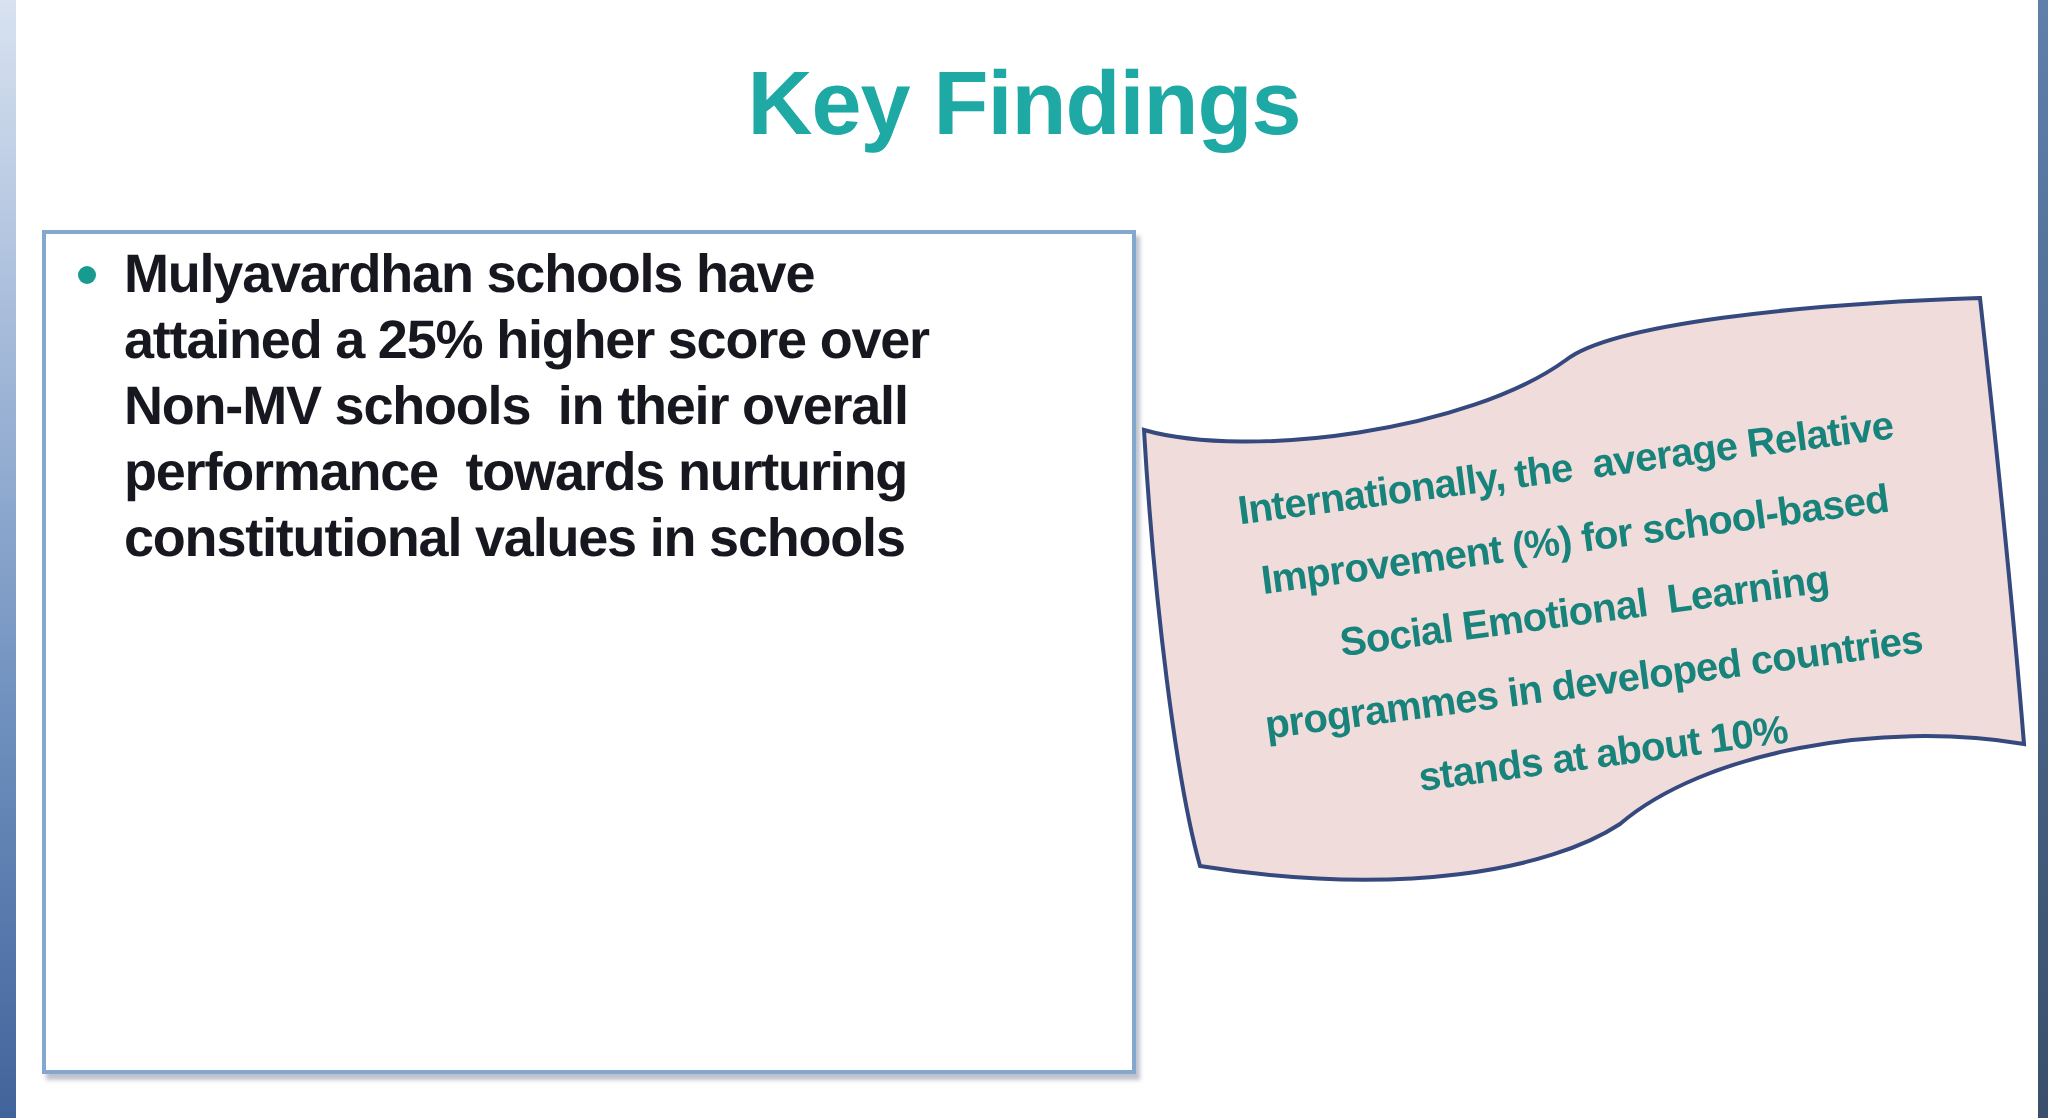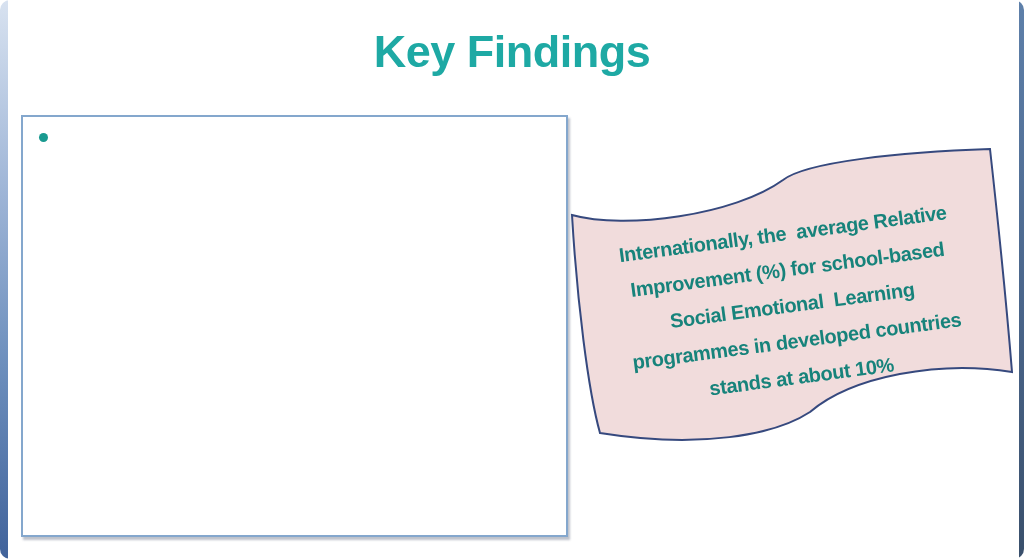--- a/index.html
+++ b/index.html
@@ -14,21 +14,20 @@
   * { margin: 0; padding: 0; box-sizing: border-box; }
   html, body { background: #ffffff; }
   body { font-family: "Liberation Sans", sans-serif; }
 
   .slide {
     position: relative;
     width: 1024px;
     height: 559px;
     background: #ffffff;
     overflow: hidden;
-    border-radius: 10px;
   }
 
   .bar-left {
     position: absolute;
     left: 0; top: 0;
     width: 8px; height: 559px;
     background: linear-gradient(180deg, #d8e2f0 0%, #9db4d6 35%, #6d8fbd 65%, #41639b 100%);
   }
   .bar-right {
     position: absolute;
@@ -108,20 +107,25 @@
 
   <div class="bar-left"></div>
   <div class="bar-right"></div>
 
   <h1 class="title">Key Findings</h1>
 
   <div class="findings-box">
     <div id="bullet-list">
         <div class="bullet-row">
           <span class="bullet-marker"></span>
+          <div class="bullet-text">Mulyavardhan schools have
+attained a 25% higher score over
+Non-MV schools  in their overall
+performance  towards nurturing
+constitutional values in schools</div>
         </div>
       </div>
   </div>
 
   <svg class="banner-svg" viewBox="0 0 1024 559">
     <path class="banner-wave" d="M 572,215
              C 625,230 735,215 783,180
              C 806,162 900,152 990,149
              C 999,230 1007,310 1012,372
              C 940,360 852,376 810,412

